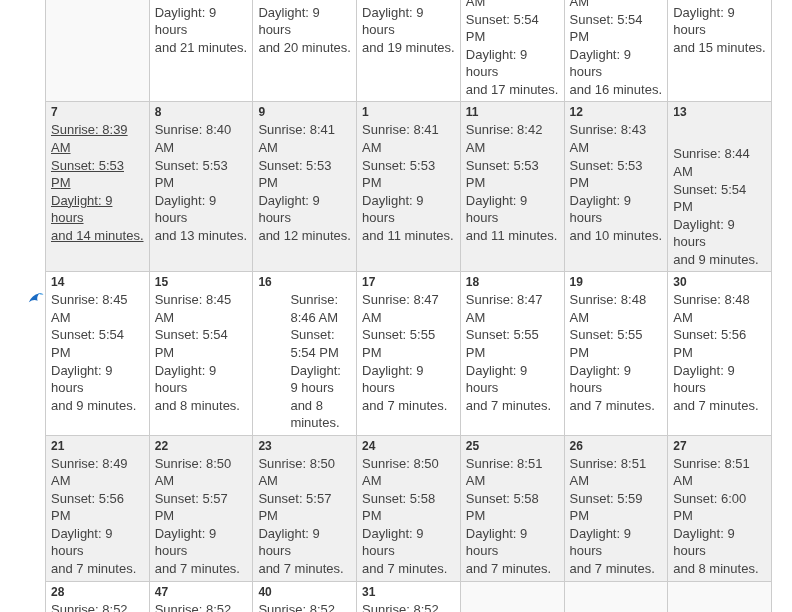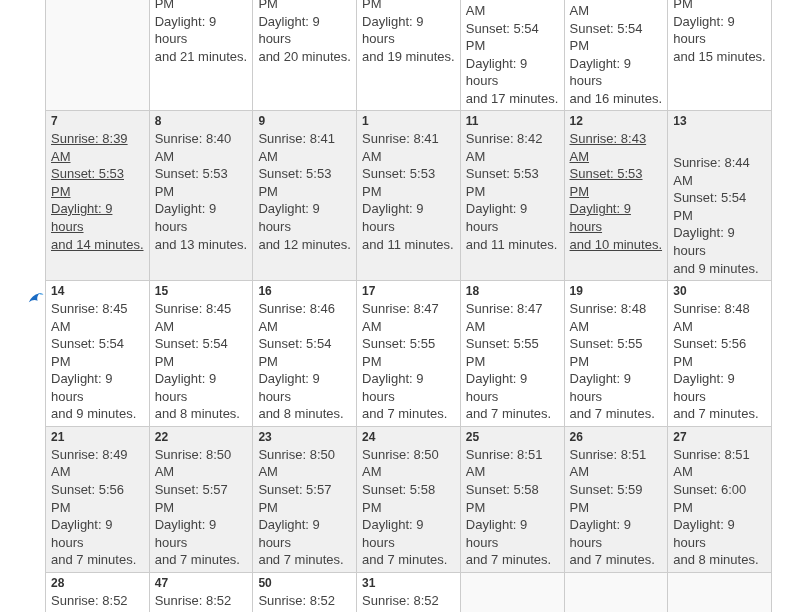--- a/index.html
+++ b/index.html
@@ -213,21 +213,21 @@
           </td>
           <td>
             <span class="day-num">11</span>
             <div class="day-info" style="white-space: pre-line;">Sunrise: 8:42 AM
 Sunset: 5:53 PM
 Daylight: 9 hours
 and 11 minutes.</div>
           </td>
           <td>
             <span class="day-num">12</span>
-            <div class="day-info" style="white-space: pre-line; text-decoration: underline;">Sunrise: 8:43 AM
+            <div class="day-info" style="white-space: pre-line;">Sunrise: 8:43 AM
 Sunset: 5:53 PM
 Daylight: 9 hours
 and 10 minutes.</div>
           </td>
           <td>
             <span class="day-num">13</span>
             <div class="day-info" style="white-space: pre-line; margin-top: 26px;">Sunrise: 8:44 AM
 Sunset: 5:54 PM
 Daylight: 9 hours
 and 9 minutes.</div>
@@ -243,21 +243,21 @@
           </td>
           <td>
             <span class="day-num">15</span>
             <div class="day-info" style="white-space: pre-line;">Sunrise: 8:45 AM
 Sunset: 5:54 PM
 Daylight: 9 hours
 and 8 minutes.</div>
           </td>
           <td>
             <span class="day-num">16</span>
-            <div class="day-info" style="white-space: pre-line;">Sunrise: 8:46 AM
+            <div class="day-info" style="white-space: pre-line; margin-left: 32px;">Sunrise: 8:46 AM
 Sunset: 5:54 PM
 Daylight: 9 hours
 and 8 minutes.</div>
           </td>
           <td>
             <span class="day-num">17</span>
             <div class="day-info" style="white-space: pre-line;">Sunrise: 8:47 AM
 Sunset: 5:55 PM
 Daylight: 9 hours
 and 7 minutes.</div>
@@ -344,21 +344,21 @@
 and 8 minutes.</div>
           </td>
           <td>
             <span class="day-num">47</span>
             <div class="day-info" style="white-space: pre-line;">Sunrise: 8:52 AM
 Sunset: 6:01 PM
 Daylight: 9 hours
 and 9 minutes.</div>
           </td>
           <td>
-            <span class="day-num">50</span>
+            <span class="day-num">40</span>
             <div class="day-info" style="white-space: pre-line;">Sunrise: 8:52 AM
 Sunset: 6:02 PM
 Daylight: 9 hours
 and 9 minutes.</div>
           </td>
           <td>
             <span class="day-num">31</span>
             <div class="day-info" style="white-space: pre-line;">Sunrise: 8:52 AM
 Sunset: 6:03 PM
 Daylight: 9 hours

